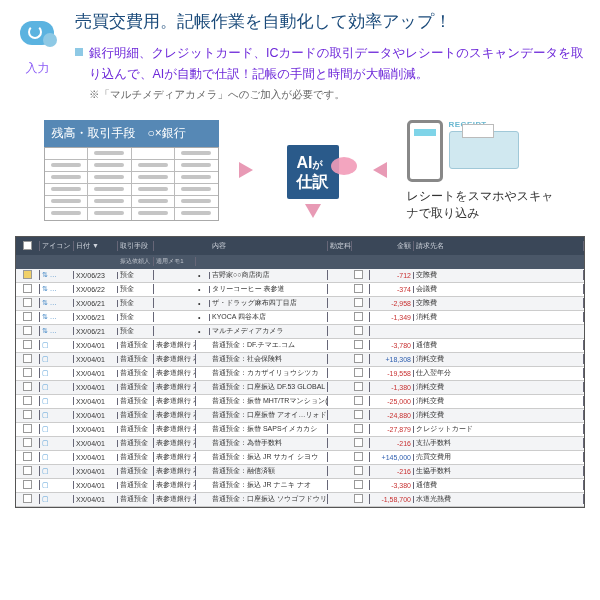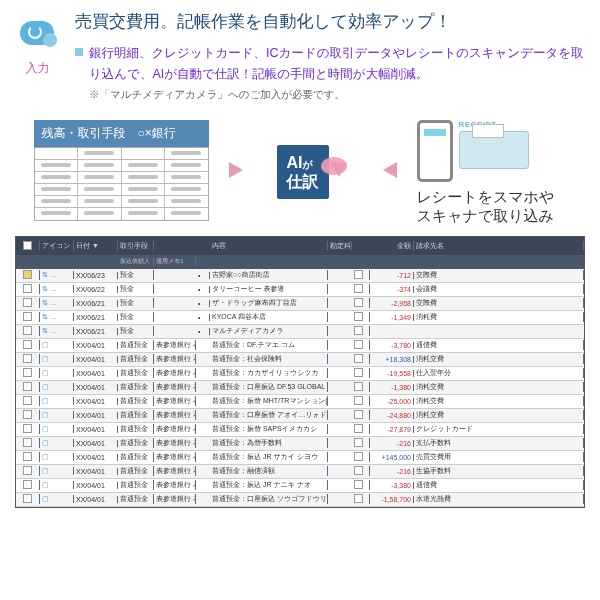--- a/index.html
+++ b/index.html
@@ -2,37 +2,37 @@
 <html><head>
 <meta charset="utf-8">
 <style>
 *{box-sizing:border-box;margin:0;padding:0}
 body{width:600px;height:600px;font-family:"Hiragino Sans","Meiryo",sans-serif;background:#fff;color:#333;padding:10px 15px;font-size:12px}
 .header{display:flex;align-items:flex-start;gap:15px;margin-bottom:8px}
 .cloud-icon{width:45px;height:45px;position:relative;margin-top:3px}
 .cloud-main{width:34px;height:24px;background:#5bb3e0;border-radius:12px;position:absolute;top:8px;left:5px}
 .cloud-sub{width:14px;height:14px;background:#8ec9e5;border-radius:50%;position:absolute;top:20px;left:28px}
 .refresh{position:absolute;top:12px;left:13px;width:14px;height:14px;border:2px solid #fff;border-top-color:transparent;border-radius:50%}
-.icon-label{font-size:12px;color:#ec4899;margin-top:2px;text-align:center}
+.icon-label{font-size:12px;color:#8b5cf6;margin-top:2px;text-align:center}
 .headline{font-size:17px;color:#1a4a7a;font-weight:500;margin-bottom:10px}
 .bullet-row{display:flex;align-items:flex-start;gap:6px}
 .sq{width:8px;height:8px;background:#8ec9e5;margin-top:5px;flex-shrink:0}
 .desc{font-size:12.5px;line-height:1.7;color:#6d28d9}
 .note{font-size:10.5px;color:#666;margin-left:14px;margin-top:2px}
 .diagram{display:flex;justify-content:center;align-items:flex-start;gap:20px;margin:18px 0 10px;position:relative}
 .bank-box{width:175px}
 .bank-header{background:#5688b5;color:#fff;font-size:12px;padding:5px 8px;font-weight:500}
 .bank-table{border:1px solid #aaa;background:#fff}
 .bank-row{display:flex;height:12px;border-bottom:1px solid #bbb}
 .bank-row:last-child{border-bottom:none}
 .bank-cell{flex:1;border-right:1px solid #bbb;position:relative}
 .bank-cell:last-child{border-right:none}
 .bank-cell.filled::after{content:"";position:absolute;left:15%;right:15%;top:3px;height:4px;background:#c5c5c5;border-radius:2px}
-.caption{font-size:15px;color:#333;margin-top:6px}
-.center-box{display:flex;flex-direction:row;align-items:center;margin-top:25px}
+.caption{font-size:12px;color:#333;margin-top:6px}
+.center-box{display:flex;flex-direction:column;align-items:center;margin-top:25px}
 .ai-badge{background:#2a5a8a;color:#fff;padding:8px 10px;font-size:16px;font-weight:bold;line-height:1.2;position:relative;border-radius:2px}
 .ai-badge .small{font-size:10px}
 .pink-circle{width:26px;height:18px;background:#f29bb8;border-radius:50%;position:absolute;right:-18px;top:12px;opacity:0.9}
 .right-box{width:150px}
 .devices{display:flex;gap:6px;align-items:flex-start;margin-bottom:4px}
 .phone{width:36px;height:62px;border:3px solid #888;border-radius:5px;background:#fff;position:relative}
 .phone::before{content:"";position:absolute;top:6px;left:4px;right:4px;height:7px;background:#7fd4e8}
 .receipt-box{flex:1}
 .receipt-label{font-size:8px;color:#6bb8d0;font-weight:bold;letter-spacing:0.5px;margin-bottom:2px}
 .printer{width:70px;height:38px;background:#d0e8f0;border-radius:3px;position:relative;border:1px solid #a0c8d8}

